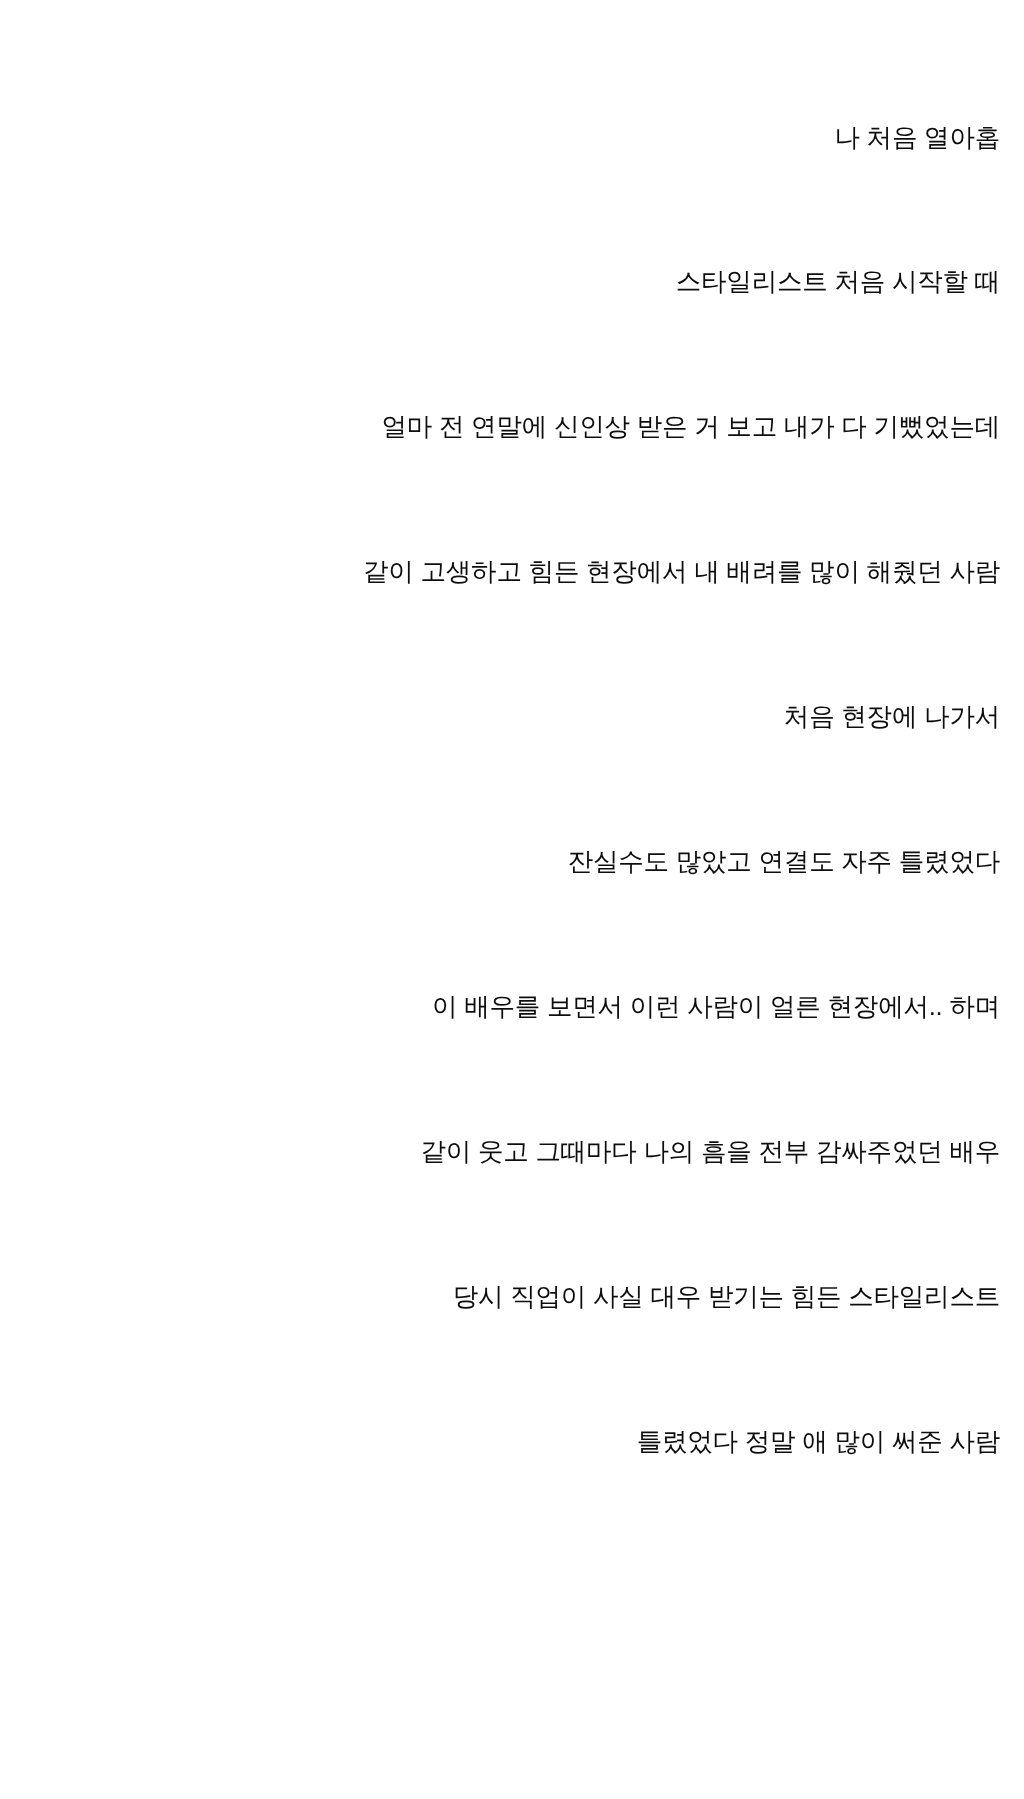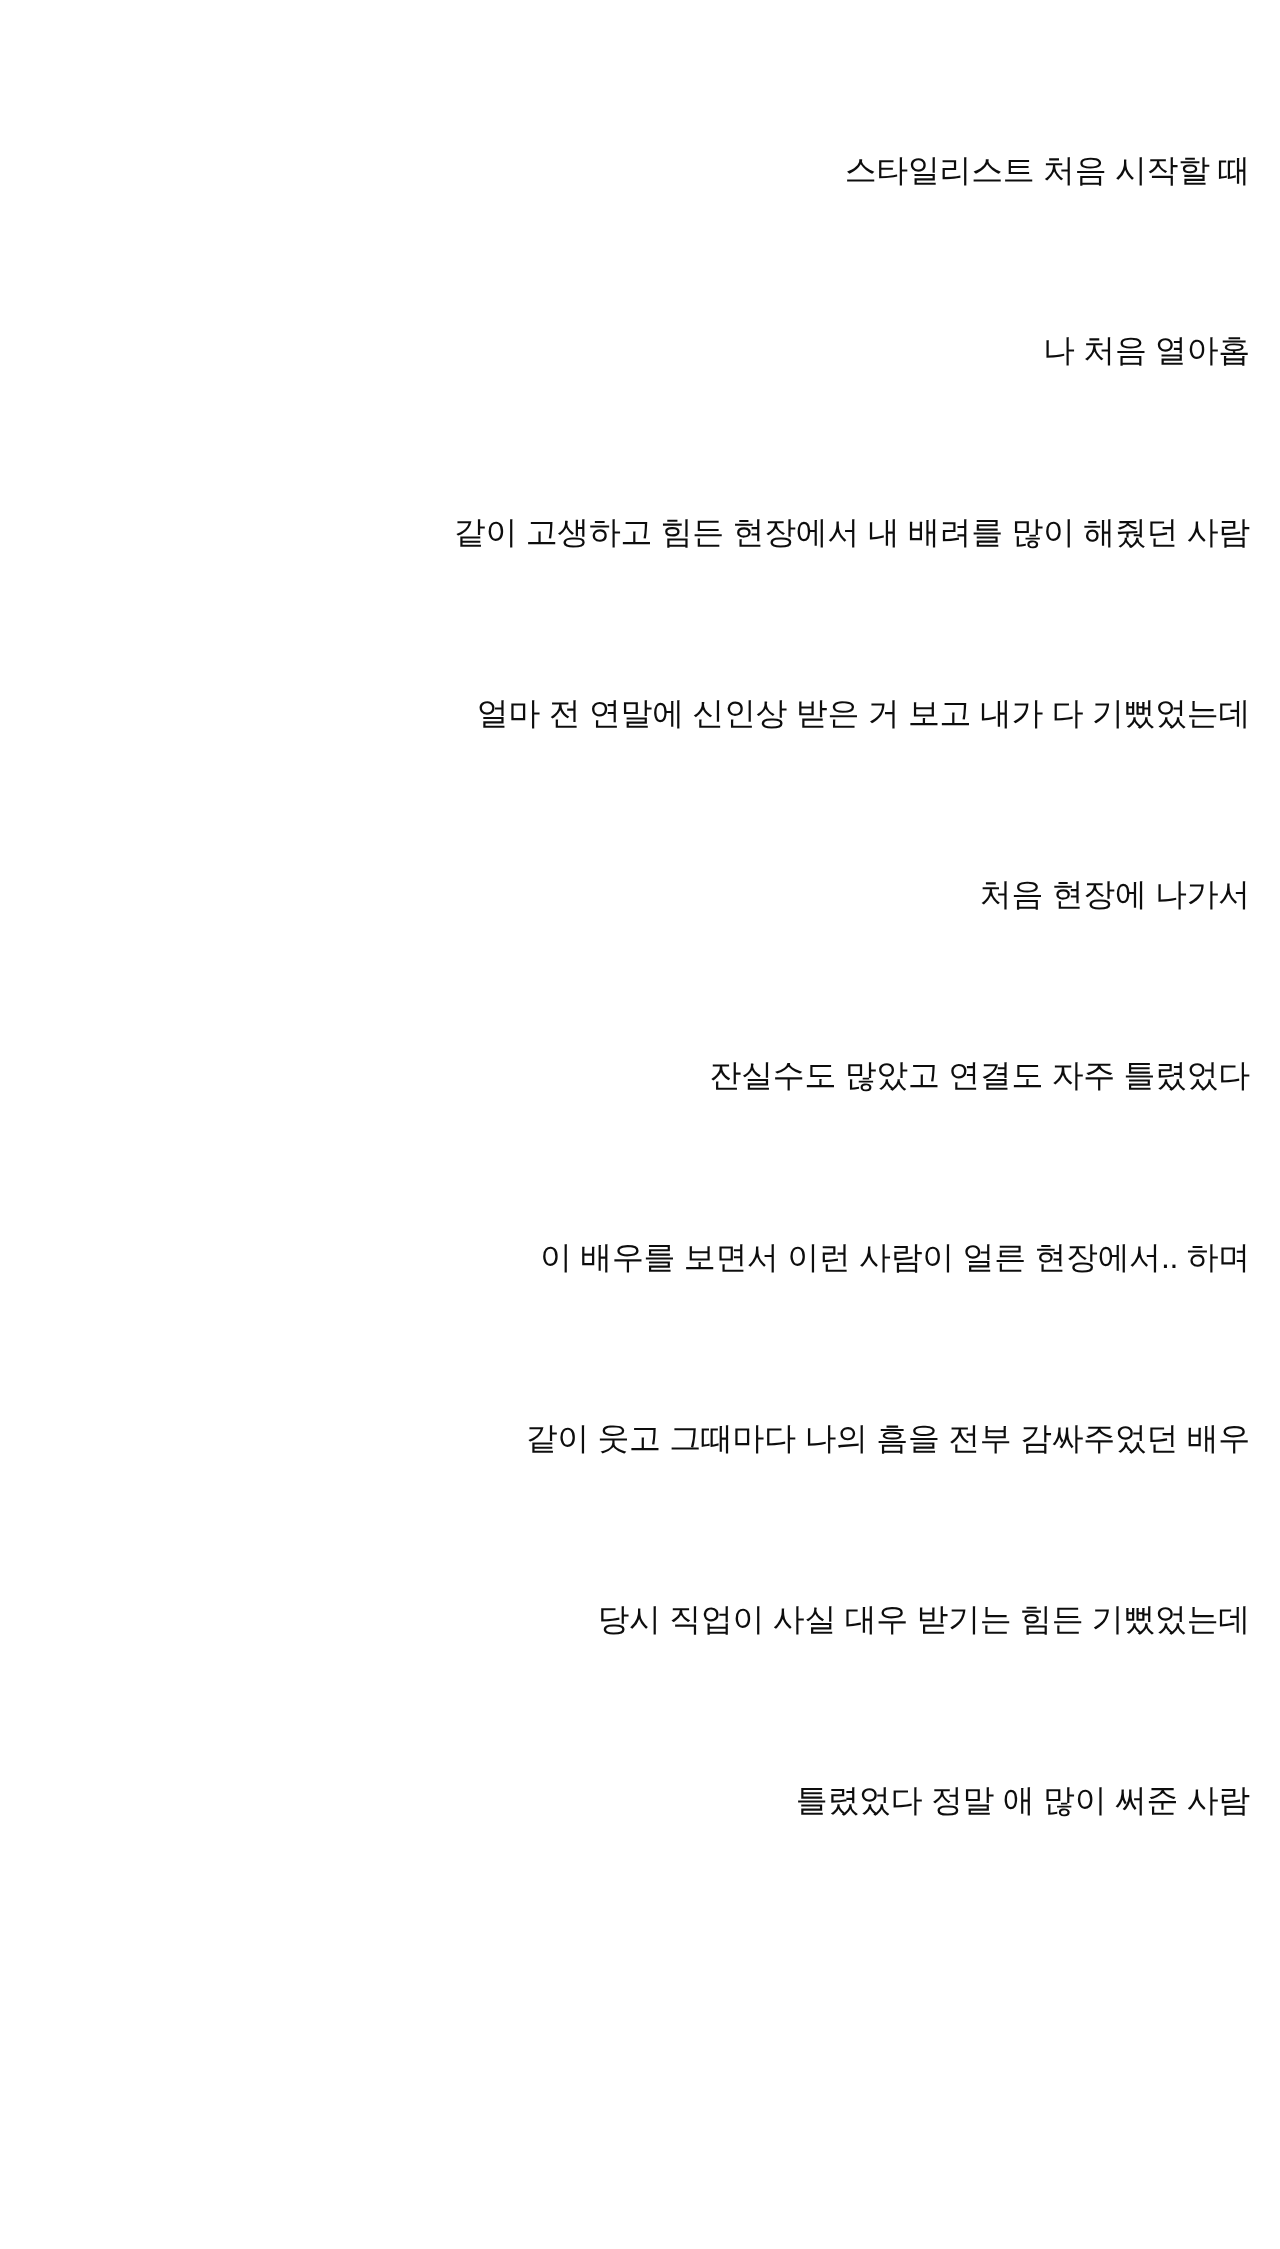--- a/index.html
+++ b/index.html
@@ -36,29 +36,29 @@
     display: block;
     text-align: right;
     font-weight: 400;
   }
 </style>
 </head>
 <body>
 
 <div class="page">
   <div class="text-block">
+    <span class="line">나 처음 열아홉</span>
     <span class="line">스타일리스트 처음 시작할 때</span>
-    <span class="line">나 처음 열아홉</span>
+    <span class="line">얼마 전 연말에 신인상 받은 거 보고 내가 다 기뻤었는데</span>
     <span class="line">같이 고생하고 힘든 현장에서 내 배려를 많이 해줬던 사람</span>
-    <span class="line">얼마 전 연말에 신인상 받은 거 보고 내가 다 기뻤었는데</span>
     <span class="line">처음 현장에 나가서</span>
     <span class="line">잔실수도 많았고 연결도 자주 틀렸었다</span>
     <span class="line">이 배우를 보면서 이런 사람이 얼른 현장에서.. 하며</span>
     <span class="line">같이 웃고 그때마다 나의 흠을 전부 감싸주었던 배우</span>
-    <span class="line">당시 직업이 사실 대우 받기는 힘든 기뻤었는데</span>
+    <span class="line">당시 직업이 사실 대우 받기는 힘든 스타일리스트</span>
     <span class="line">틀렸었다 정말 애 많이 써준 사람</span>
     
     
     
     
     
     
     
     
     

